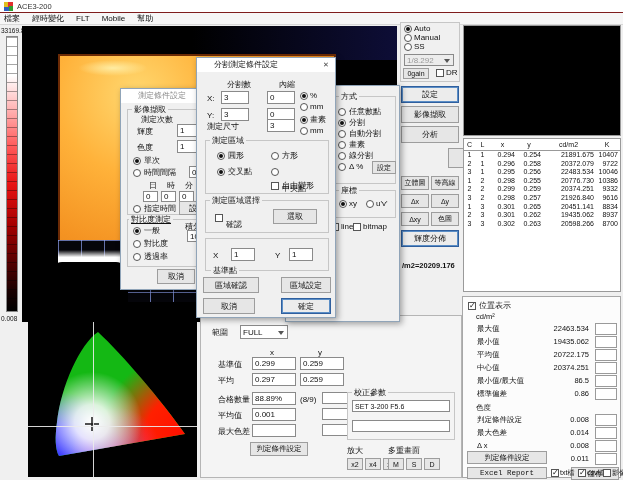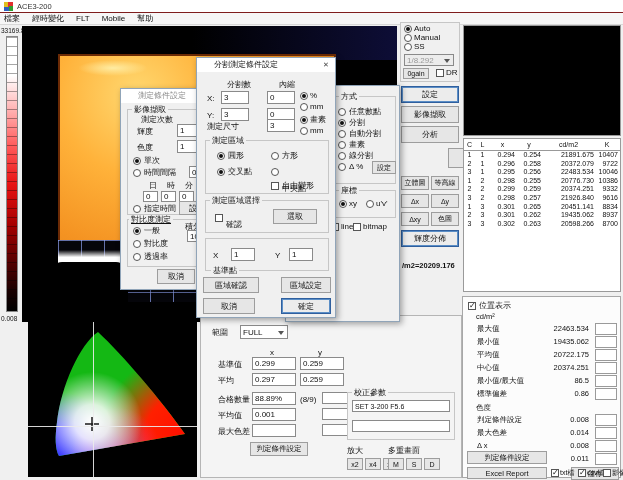--- a/index.html
+++ b/index.html
@@ -410,21 +410,21 @@
         <span class="sbox"></span>
       </div>
       <div class="srow">
         <span class="sl">Δ y</span>
         <span class="sv">0.011</span>
         <span class="sbox"></span>
       </div>
     </div>
   <div class="btn" style="left:4px;top:154px;width:80px;height:13px;font-size:7.5px;">判定條件設定</div>
   <div class="btn" style="left:108px;top:170px;width:48px;height:13px;font-size:7.5px;">儲存</div>
-  <div class="btn" style="left:4px;top:170px;width:80px;height:12px;font-size:7.5px;">Excel Report</div>
+  <div class="btn" style="left:4px;top:170px;width:80px;height:12px;font-size:7.5px;font-family:Liberation Mono, monospace;">Excel Report</div>
   <span class="chk on" style="left:88px;top:172px;"></span>
   <span class="lbl" style="left:97px;top:171px;font-size:7px;">txt檔</span>
   <span class="chk on" style="left:115px;top:172px;"></span>
   <span class="lbl" style="left:124px;top:171px;font-size:7px;">csv檔</span>
   <span class="chk" style="left:140px;top:172px;"></span>
   <span class="lbl" style="left:149px;top:171px;font-size:7px;">影像檔</span>
 </div>
 
 <div class="abs" style="left:200px;top:315px;width:262px;height:163px;background:#f4f4f4;border:1px solid #b5b5b5;"></div>
 <span class="lbl" style="left:212px;top:328px;">範圍</span>

